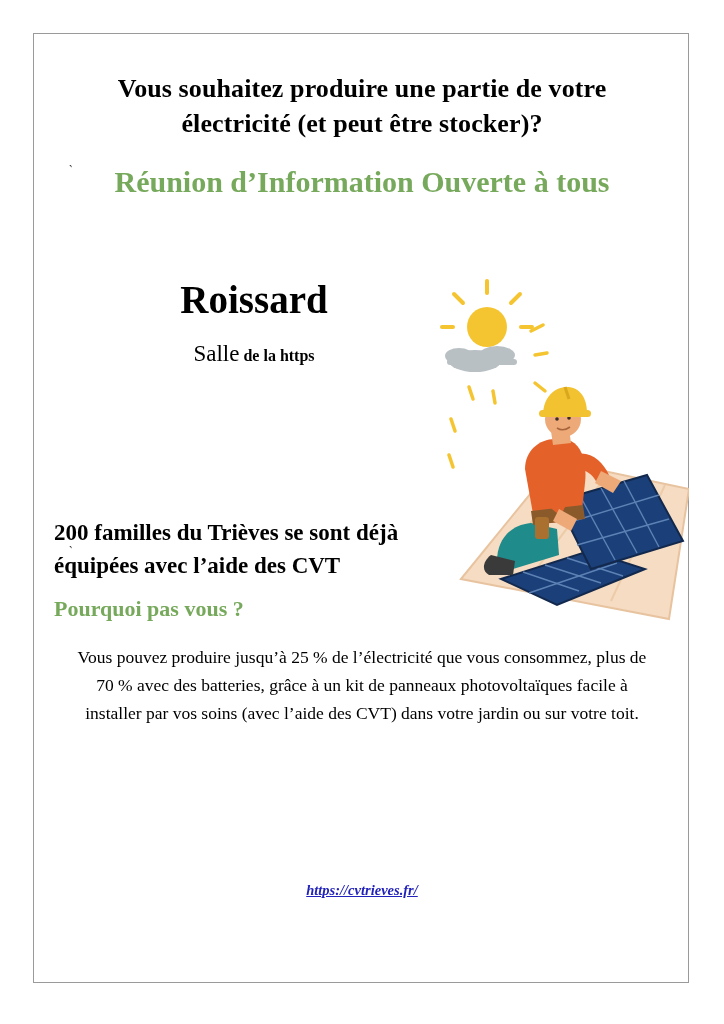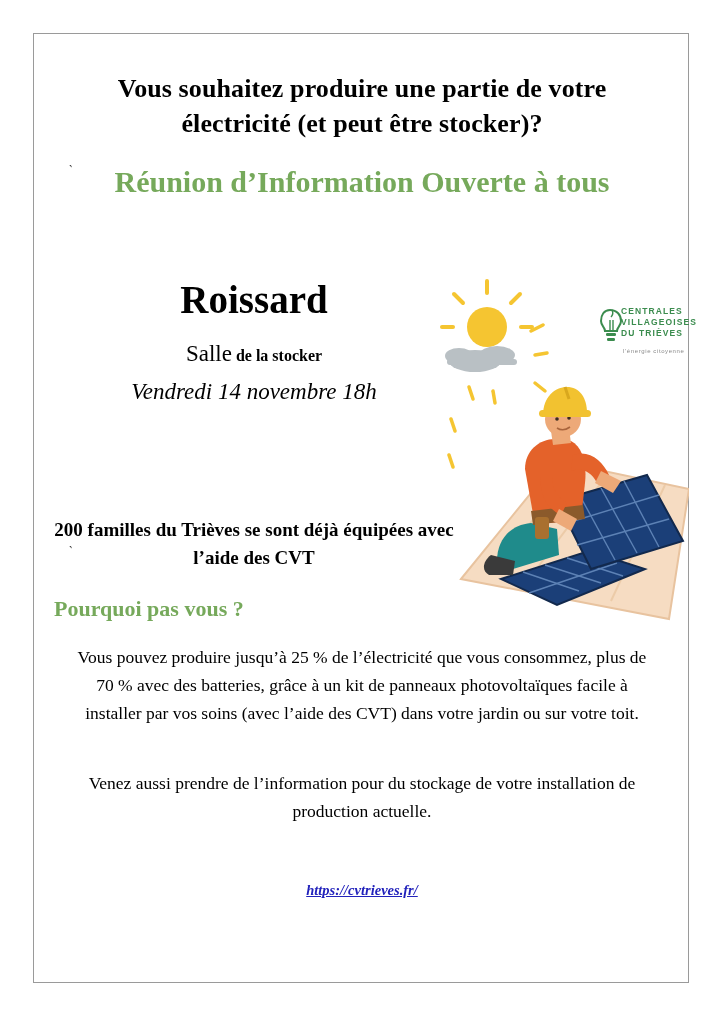--- a/index.html
+++ b/index.html
@@ -97,22 +97,21 @@
     text-align: center;
     font-size: 23px;
     font-style: italic;
   }
 
   .families {
     position: absolute;
     left: 20px;
     top: 482px;
     width: 400px;
-    text-align: center;
-    font-size: 19px;
+    font-size: 23px;
     font-weight: bold;
     line-height: 1.45;
   }
   .tick-mark-2 {
     position: absolute;
     left: 34px;
     top: 509px;
     font-size: 13px;
     color: #444;
     transform: rotate(8deg);
@@ -217,32 +216,30 @@
     <div class="headline">Vous souhaitez produire une partie de votre électricité (et peut être stocker)?</div>
 
     <div class="tick-mark-1">`</div>
 
     <div class="subhead">Réunion d’Information Ouverte à tous</div>
 
     <div class="town">Roissard</div>
 
     <div class="venue">
       <span class="venue-main">Salle</span>
-      <span class="venue-sub">de la stocker</span>
+      <span class="venue-sub">de la https</span>
     </div>
 
-    <div class="datetime">Vendredi 14 novembre 18h</div>
 
     <div class="families">200 familles du Trièves se sont déjà équipées avec l’aide des CVT</div>
     <div class="tick-mark-2">`</div>
 
     <div class="why">Pourquoi pas vous ?</div>
 
     <div class="para para-1">Vous pouvez produire jusqu’à 25 % de l’électricité que vous consommez, plus de 70 % avec des batteries, grâce à un kit de panneaux photovoltaïques facile à installer par vos soins (avec l’aide des CVT) dans votre jardin ou sur votre toit.</div>
-    <div class="para para-2">Venez aussi prendre de l’information pour du stockage de votre installation de production actuelle.</div>
 
     <a class="site-link" href="#">https://cvtrieves.fr/</a>
 
 
     <div class="illustration">
       <svg width="250" height="355" viewBox="0 0 250 355" xmlns="http://www.w3.org/2000/svg">
 
         <g>
           <circle cx="48" cy="48" r="20" fill="#f5c531"></circle>
           <g stroke="#f5c531" stroke-width="4" stroke-linecap="round">
@@ -329,30 +326,15 @@
           <path d="M118 149 Q124 153 131 148" stroke="#a9643c" stroke-width="1.6" fill="none"></path>
 
           <path d="M104 136 C104 118 116 108 128 108 C140 108 148 118 148 134 L104 136 Z" fill="#f2c230"></path>
           <rect x="100" y="131" width="52" height="7" rx="3.5" fill="#f2c230"></rect>
           <path d="M126 108 L130 120" stroke="#d9a81e" stroke-width="3"></path>
         </g>
 
       </svg>
     </div>
 
-    <div class="logo">
-      <svg width="115" height="58" viewBox="0 0 115 58" xmlns="http://www.w3.org/2000/svg">
-        <path d="M11 6 C18 6 22 11 22 17 C22 22 18 23 18 27 L6 27 C6 23 2 22 2 17 C2 11 5 6 11 6 Z" fill="none" stroke="#3b8c4e" stroke-width="2"></path>
-        <rect x="7" y="29" width="10" height="3" rx="1.2" fill="#3b8c4e"></rect>
-        <rect x="8" y="34" width="8" height="3" rx="1.2" fill="#3b8c4e"></rect>
-        <path d="M11 27 L11 16 M14 27 L14 16" stroke="#3b8c4e" stroke-width="1.4"></path>
-        <path d="M12 13 q3 -3 1 -7" stroke="#3b8c4e" stroke-width="1.4" fill="none"></path>
-      </svg>
-      <div class="logo-text">
-        <div>CENTRALES</div>
-        <div>VILLAGEOISES</div>
-        <div>DU TRIÈVES</div>
-      </div>
-      <div class="logo-tag">l’énergie citoyenne</div>
-    </div>
 
   </div>
 </div>
 
 </body></html>

